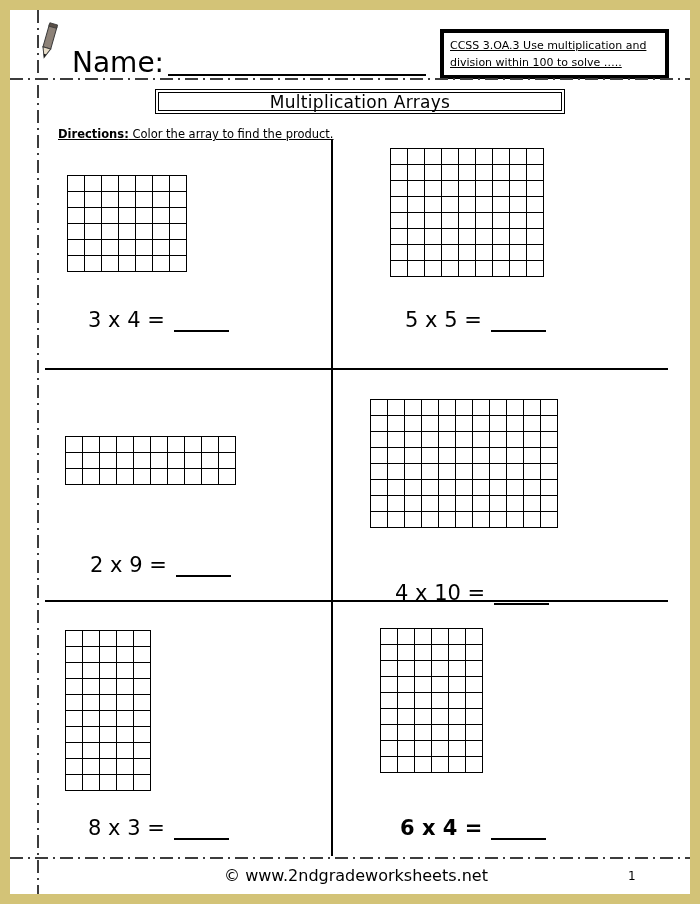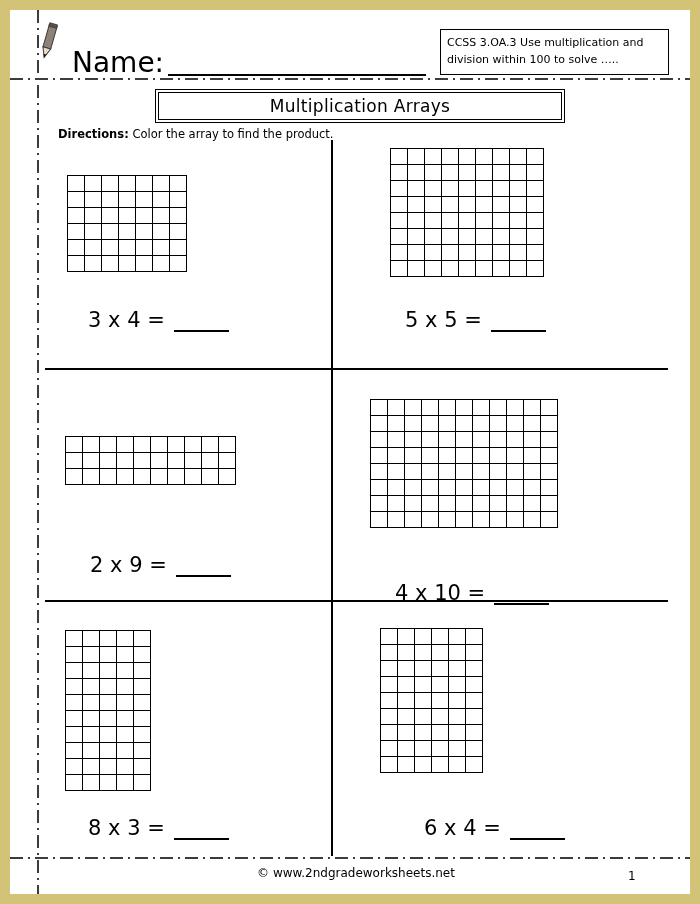--- a/index.html
+++ b/index.html
@@ -32,35 +32,35 @@
   .pencil { position:absolute; left:36px; top:22px; width:24px; height:40px; }
 
   .name-row { position:absolute; left:72px; top:46px; font-size:28px; }
   .name-line {
     display:inline-block; width:258px; height:0;
     border-bottom:2px solid #000; vertical-align:-4px; margin-left:4px;
   }
 
   .ccss-box {
     position:absolute; left:440px; top:29px; width:229px; min-height:46px;
-    border:1px solid #000000; padding:4px 6px;
-    font-size:11px; line-height:1.55;
+    border:4px solid #000000; padding:4px 6px;
+    font-size:11px; line-height:1.55;text-decoration:underline;
   }
 
   .title-box {
-    position:absolute; left:155px; top:89px; width:410px; height:34px;
+    position:absolute; left:155px; top:89px; width:410px; height:25px;
     border:1px solid #000; padding:2px; background:#fff;
   }
   .title-inner {
     width:100%; height:100%; border:1px solid #000;
     display:flex; align-items:center; justify-content:center;
     font-size:17px; letter-spacing:.3px;
   }
 
-  .directions { position:absolute; left:58px; top:127px; font-size:11.5px; }
+  .directions { position:absolute; left:58px; top:127px; font-size:11.5px;text-decoration:underline; }
   .directions b { font-weight:bold; }
 
   .divider-v { position:absolute; left:331px; top:140px; width:1.5px; height:716px; background:#000; }
   .divider-h { position:absolute; left:45px; width:623px; height:1.5px; background:#000; }
   .divider-h.row1 { top:368px; }
   .divider-h.row2 { top:600px; }
 
   .array-grid {
     position:absolute; display:grid;
     border-top:1px solid var(--gridline); border-left:1px solid var(--gridline);
@@ -70,21 +70,21 @@
     width:17px; height:16px;
     border-right:1px solid var(--gridline); border-bottom:1px solid var(--gridline);
   }
 
   .equation { position:absolute; font-size:21px; white-space:nowrap; }
   .blank {
     display:inline-block; width:55px; height:0;
     border-bottom:2px solid #000; vertical-align:-5px; margin-left:9px;
   }
 
-  .footer { position:absolute; left:12px; right:0; top:866px; text-align:center; font-size:12px; }
+  .footer { position:absolute; left:12px; right:0; top:866px; text-align:center; font-size:16px; }
   .page-num { position:absolute; left:628px; top:869px; font-size:12px; }
 </style>
 </head>
 <body>
 
 <div class="cutline-v"></div>
 <div class="cutline-h" style="top:78px;"></div>
 <div class="cutline-h" style="top:857px;"></div>
 
 <svg class="pencil" viewBox="0 0 24 40">
@@ -477,20 +477,20 @@
     <div class="cell"></div>
     <div class="cell"></div>
     <div class="cell"></div>
     <div class="cell"></div>
     <div class="cell"></div>
     <div class="cell"></div>
     <div class="cell"></div>
     <div class="cell"></div>
     <div class="cell"></div>
   </div>
-<div class="equation" style="left:424px; top:816px;">
+<div class="equation" style="left:400px; top:816px;font-weight:bold;">
   <span>6 x 4 =</span><span class="blank"></span>
 </div>
 
 <div class="footer">© www.2ndgradeworksheets.net</div>
 <div class="page-num">1</div>
 
 <div class="frame"></div>
 
 </body></html>

